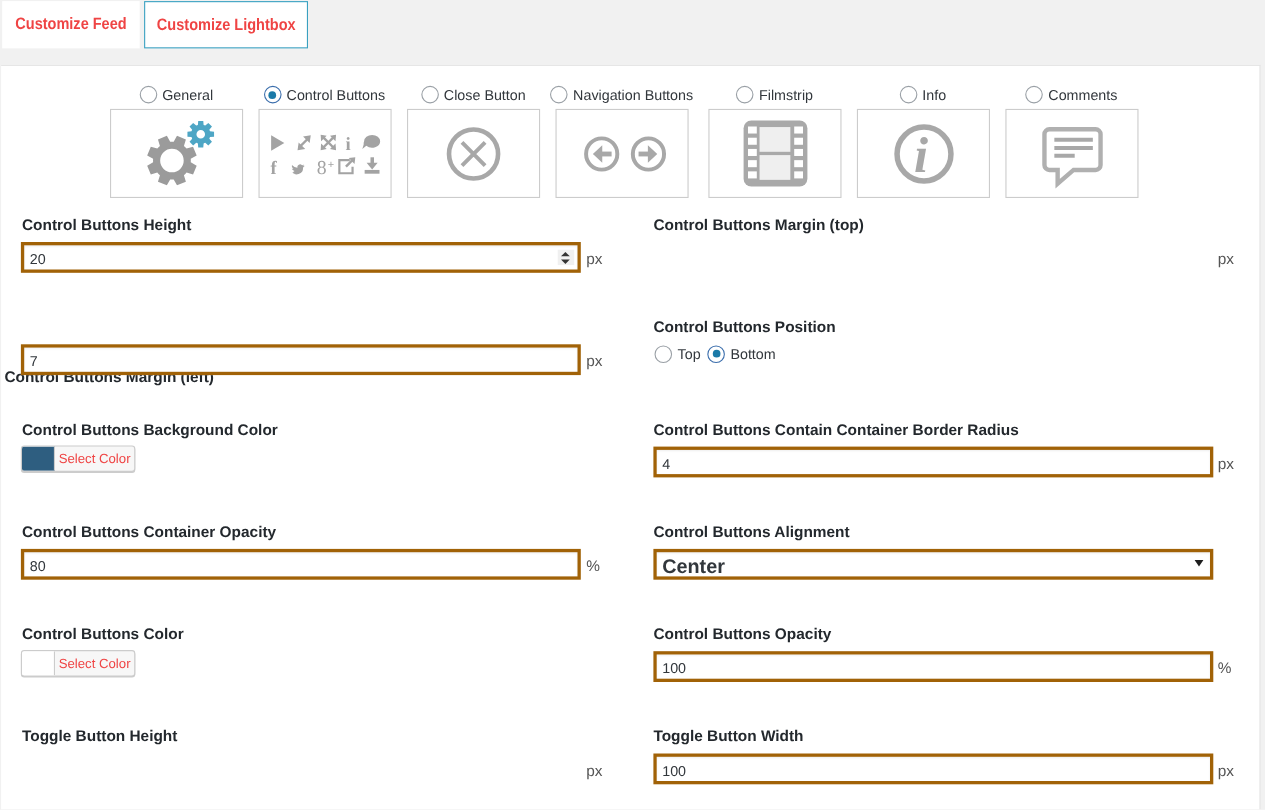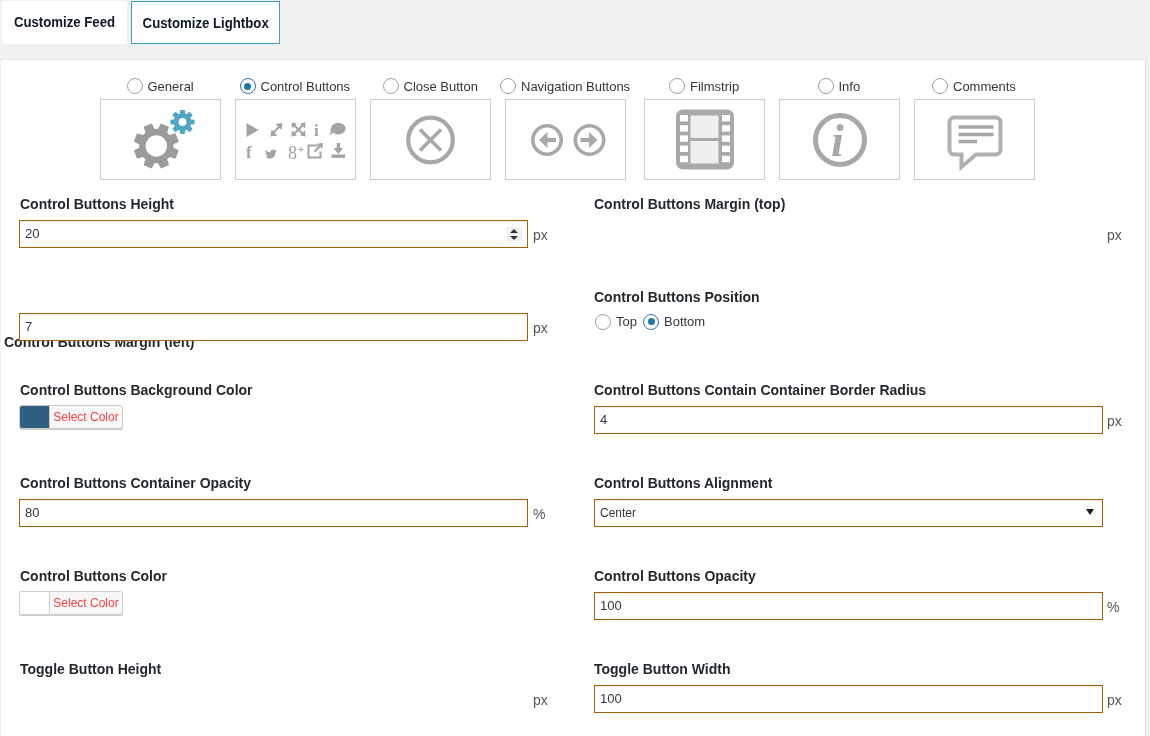--- a/index.html
+++ b/index.html
@@ -1,39 +1,39 @@
 <!DOCTYPE html>
 <html><head>
 <meta charset="utf-8">
 <style>
   * { margin:0; padding:0; box-sizing:border-box; }
   html,body { width:1150px; height:736px; background:#f1f1f1; font-family:"Liberation Sans",sans-serif; }
   #stage { position:relative; width:1150px; height:736px; overflow:hidden; }
 
-  .tab { position:absolute; top:1px; height:43px; background:#fff; color:#0f172a;
+  .tab { position:absolute; top:1px; height:43px; background:#fff; color:#ef4444;
          font-size:15px; font-weight:bold; text-align:center; line-height:41px; }
   #tab1 { left:2px; width:125px; }
   #tab2 { left:131px; width:149px; border:1px solid #39a0c0; line-height:41px; }
   .tab span { display:inline-block; transform:scaleX(0.88); transform-origin:50% 50%; }
 
   #panel { position:absolute; left:1px; top:59px; width:1145px; height:677px; background:#fff;
            border-top:1px solid #e6e6e6; border-right:1px solid #e0e0e0; }
 
   .navitem { position:absolute; top:77.5px; height:16px; white-space:nowrap; font-size:13px; color:#32373c; }
   .radio { display:inline-block; width:16px; height:16px; border-radius:50%; background:#fff;
            border:1px solid #9aa0a6; vertical-align:middle; margin-right:5px; position:relative; }
   .radio.sel { border-color:#3b6eac; }
   .radio.sel::after { content:""; position:absolute; left:3.5px; top:3.5px; width:7px; height:7px;
            border-radius:50%; background:#1b7aa8; }
   .navitem span.lbl { vertical-align:middle; }
 
   .ibox { position:absolute; top:99px; width:121px; height:81px; border:1px solid #ccc; background:#fff; }
 
   .flabel { position:absolute; font-size:14px; font-weight:bold; color:#23282d; white-space:nowrap; }
-  .finput { position:absolute; width:509px; height:28px; border:1px solid #a16207; background:#fff;
+  .finput { position:absolute; width:509px; height:28px; border:3px solid #a16207; background:#fff;
             font-size:13px; color:#32373c; padding-left:5px; line-height:26px;
             box-shadow: inset 0 1px 2px rgba(0,0,0,.07); }
   .unit { position:absolute; font-size:14px; color:#555; }
   .colorbtn { position:absolute; width:104px; height:24px; border:1px solid #ccc; border-radius:3px;
               background:#f7f7f7; box-shadow:0 1px 0 #ccc; overflow:hidden; }
   .colorbtn .swatch { position:absolute; left:0; top:0; width:30px; height:22px; border-right:1px solid #ccc; }
   .colorbtn .ctext { position:absolute; left:30px; right:0; top:0; height:22px; text-align:center;
               font-size:12px; color:#ef4444; line-height:22px; }
   .spinner { position:absolute; width:15px; height:14px; background:#f0f0f0; }
   .spinner::before { content:""; position:absolute; left:3.2px; top:2px; width:0; height:0;
@@ -185,21 +185,21 @@
 
   <div class="flabel" style="left:594px; top:382px;">Control Buttons Contain Container Border Radius</div>
   <div class="finput" style="left:594px; top:406px;">4</div>
   <div class="unit" style="left:1107px; top:413px;">px</div>
 
   <div class="flabel" style="left:20px; top:475px;">Control Buttons Container Opacity</div>
   <div class="finput" style="left:19px; top:499px;">80</div>
   <div class="unit" style="left:533px; top:506px;">%</div>
 
   <div class="flabel" style="left:594px; top:475px;">Control Buttons Alignment</div>
-  <div class="finput" style="left:594px; top:499px; font-size:12px;">Center</div>
+  <div class="finput" style="left:594px; top:499px; font-size:18px;font-weight:bold;">Center</div>
   <div class="selarrow" style="left:1086px; top:509px;"></div>
 
   <div class="flabel" style="left:20px; top:568px;">Control Buttons Color</div>
   <div class="colorbtn" style="left:19px; top:591px;">
     <span class="swatch" style="background:#ffffff;"></span>
     <span class="ctext">Select Color</span>
   </div>
 
   <div class="flabel" style="left:594px; top:568px;">Control Buttons Opacity</div>
   <div class="finput" style="left:594px; top:592px;">100</div>

